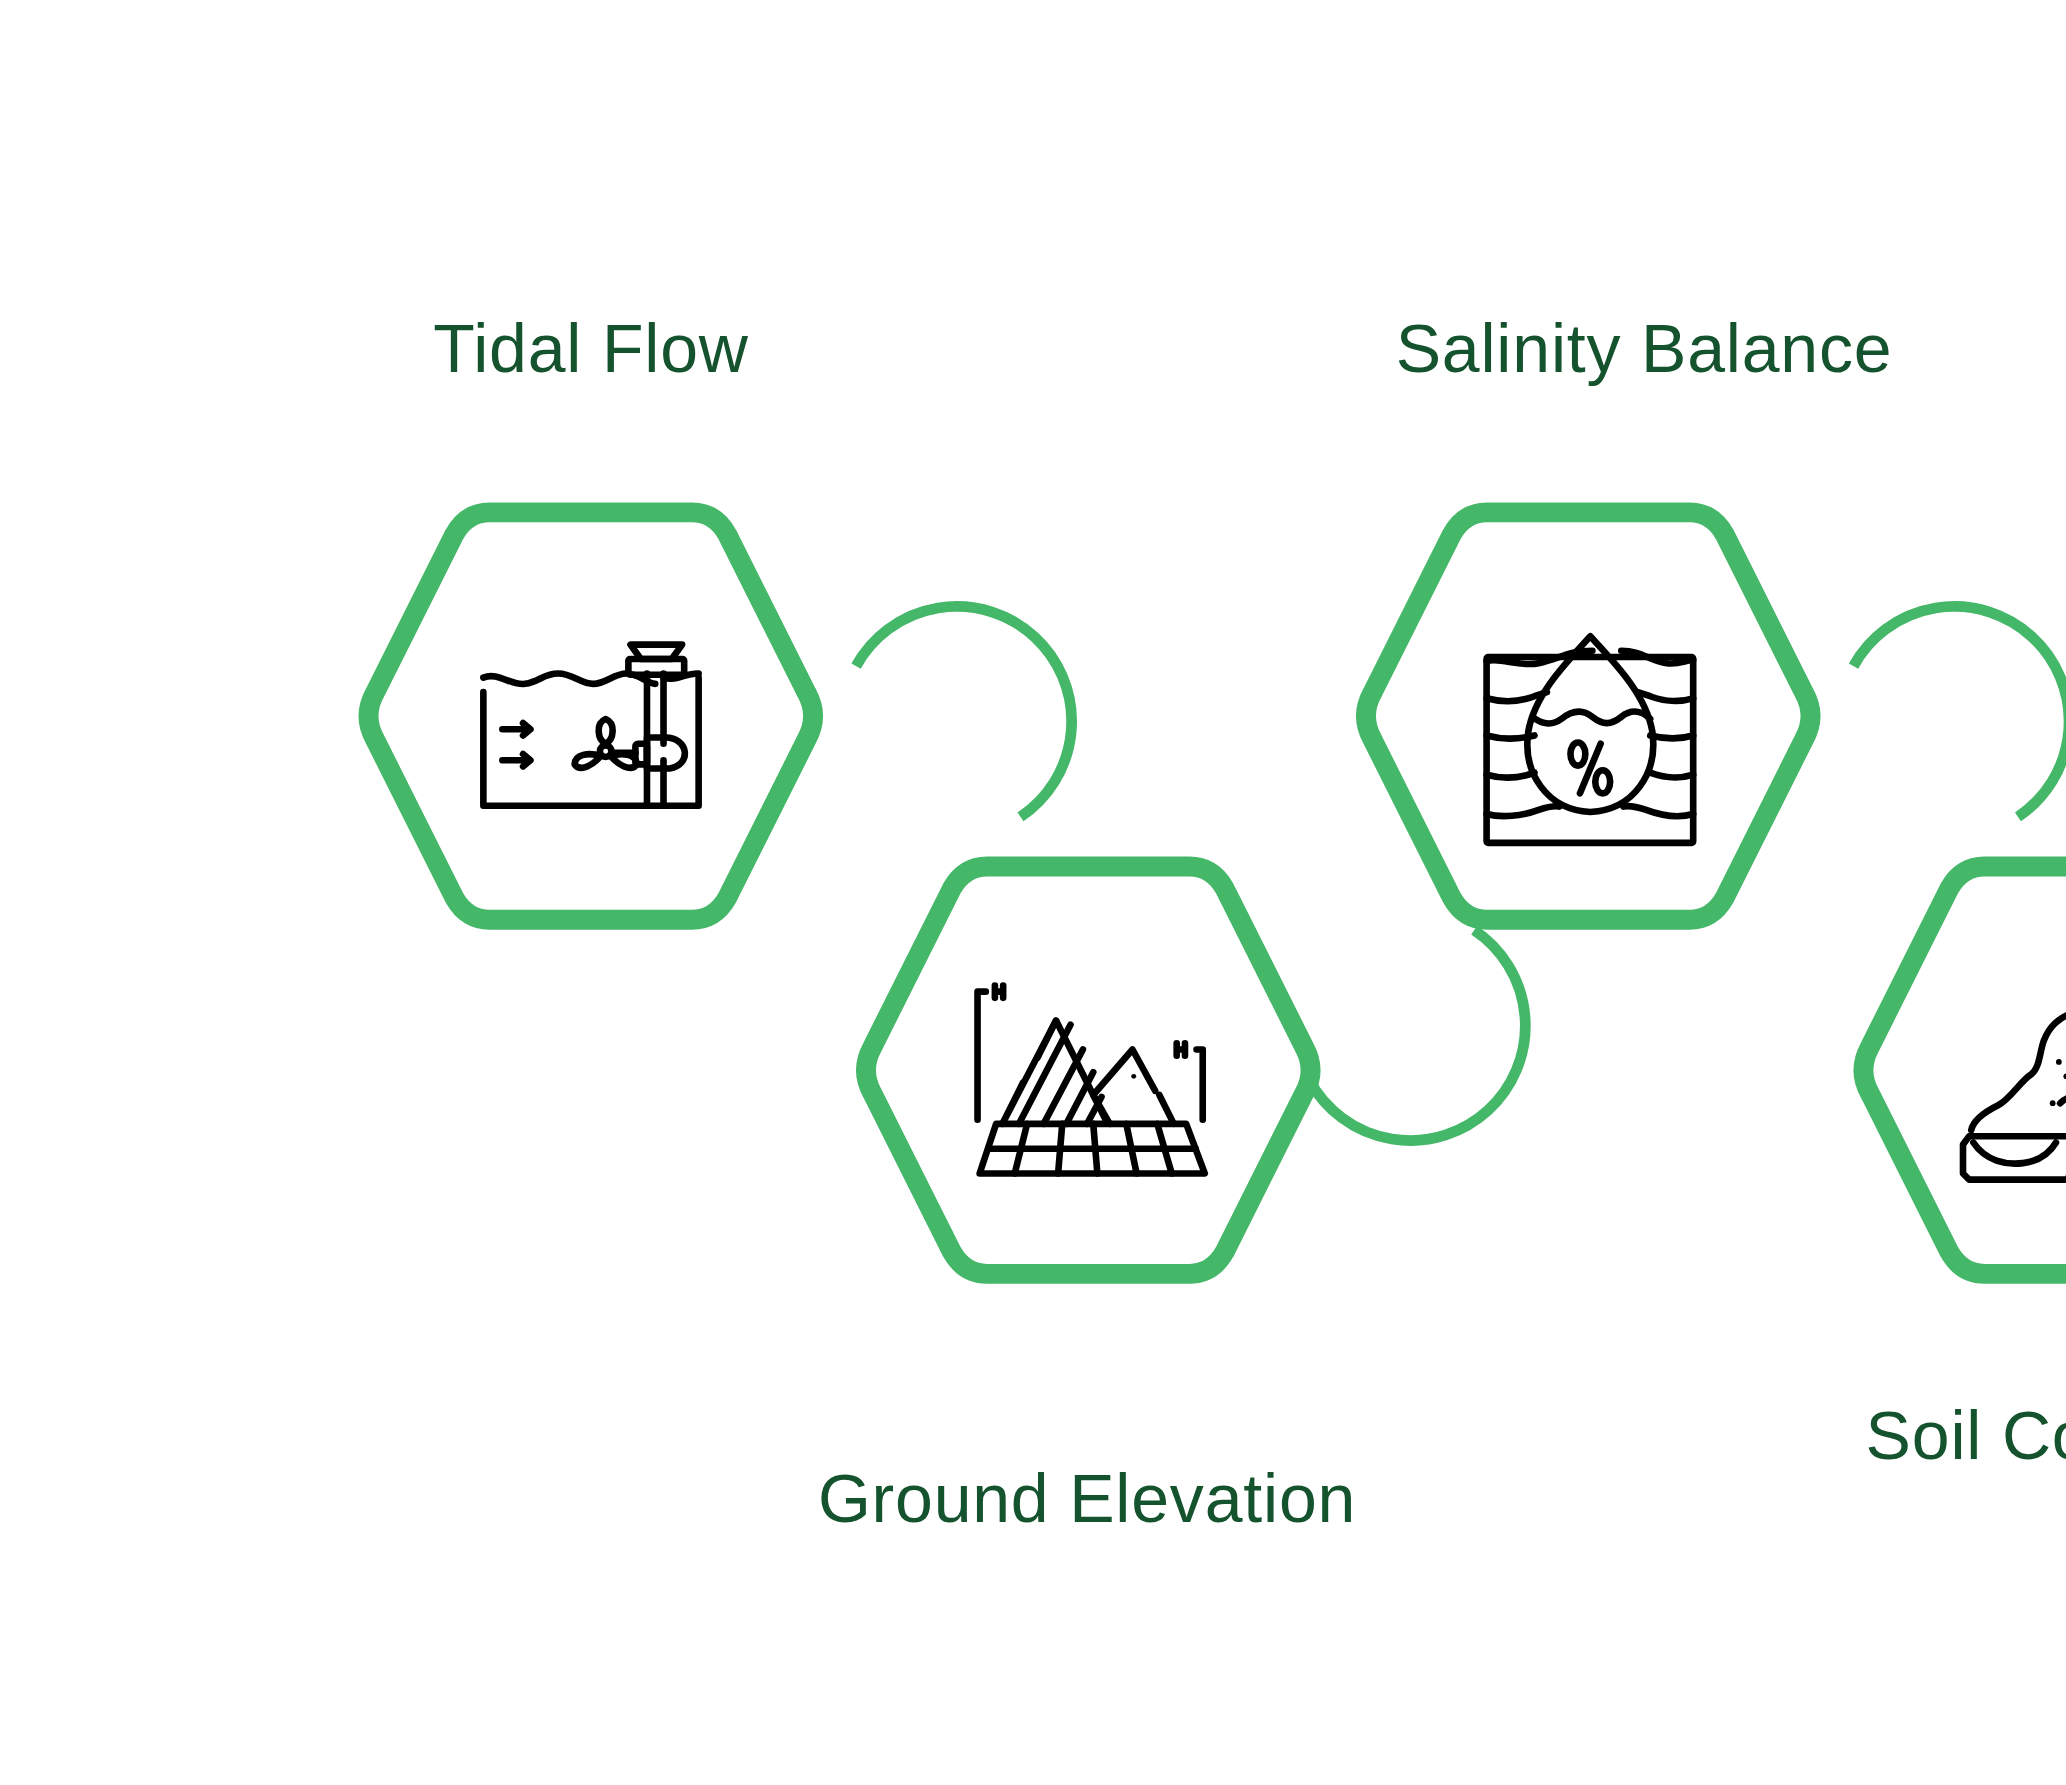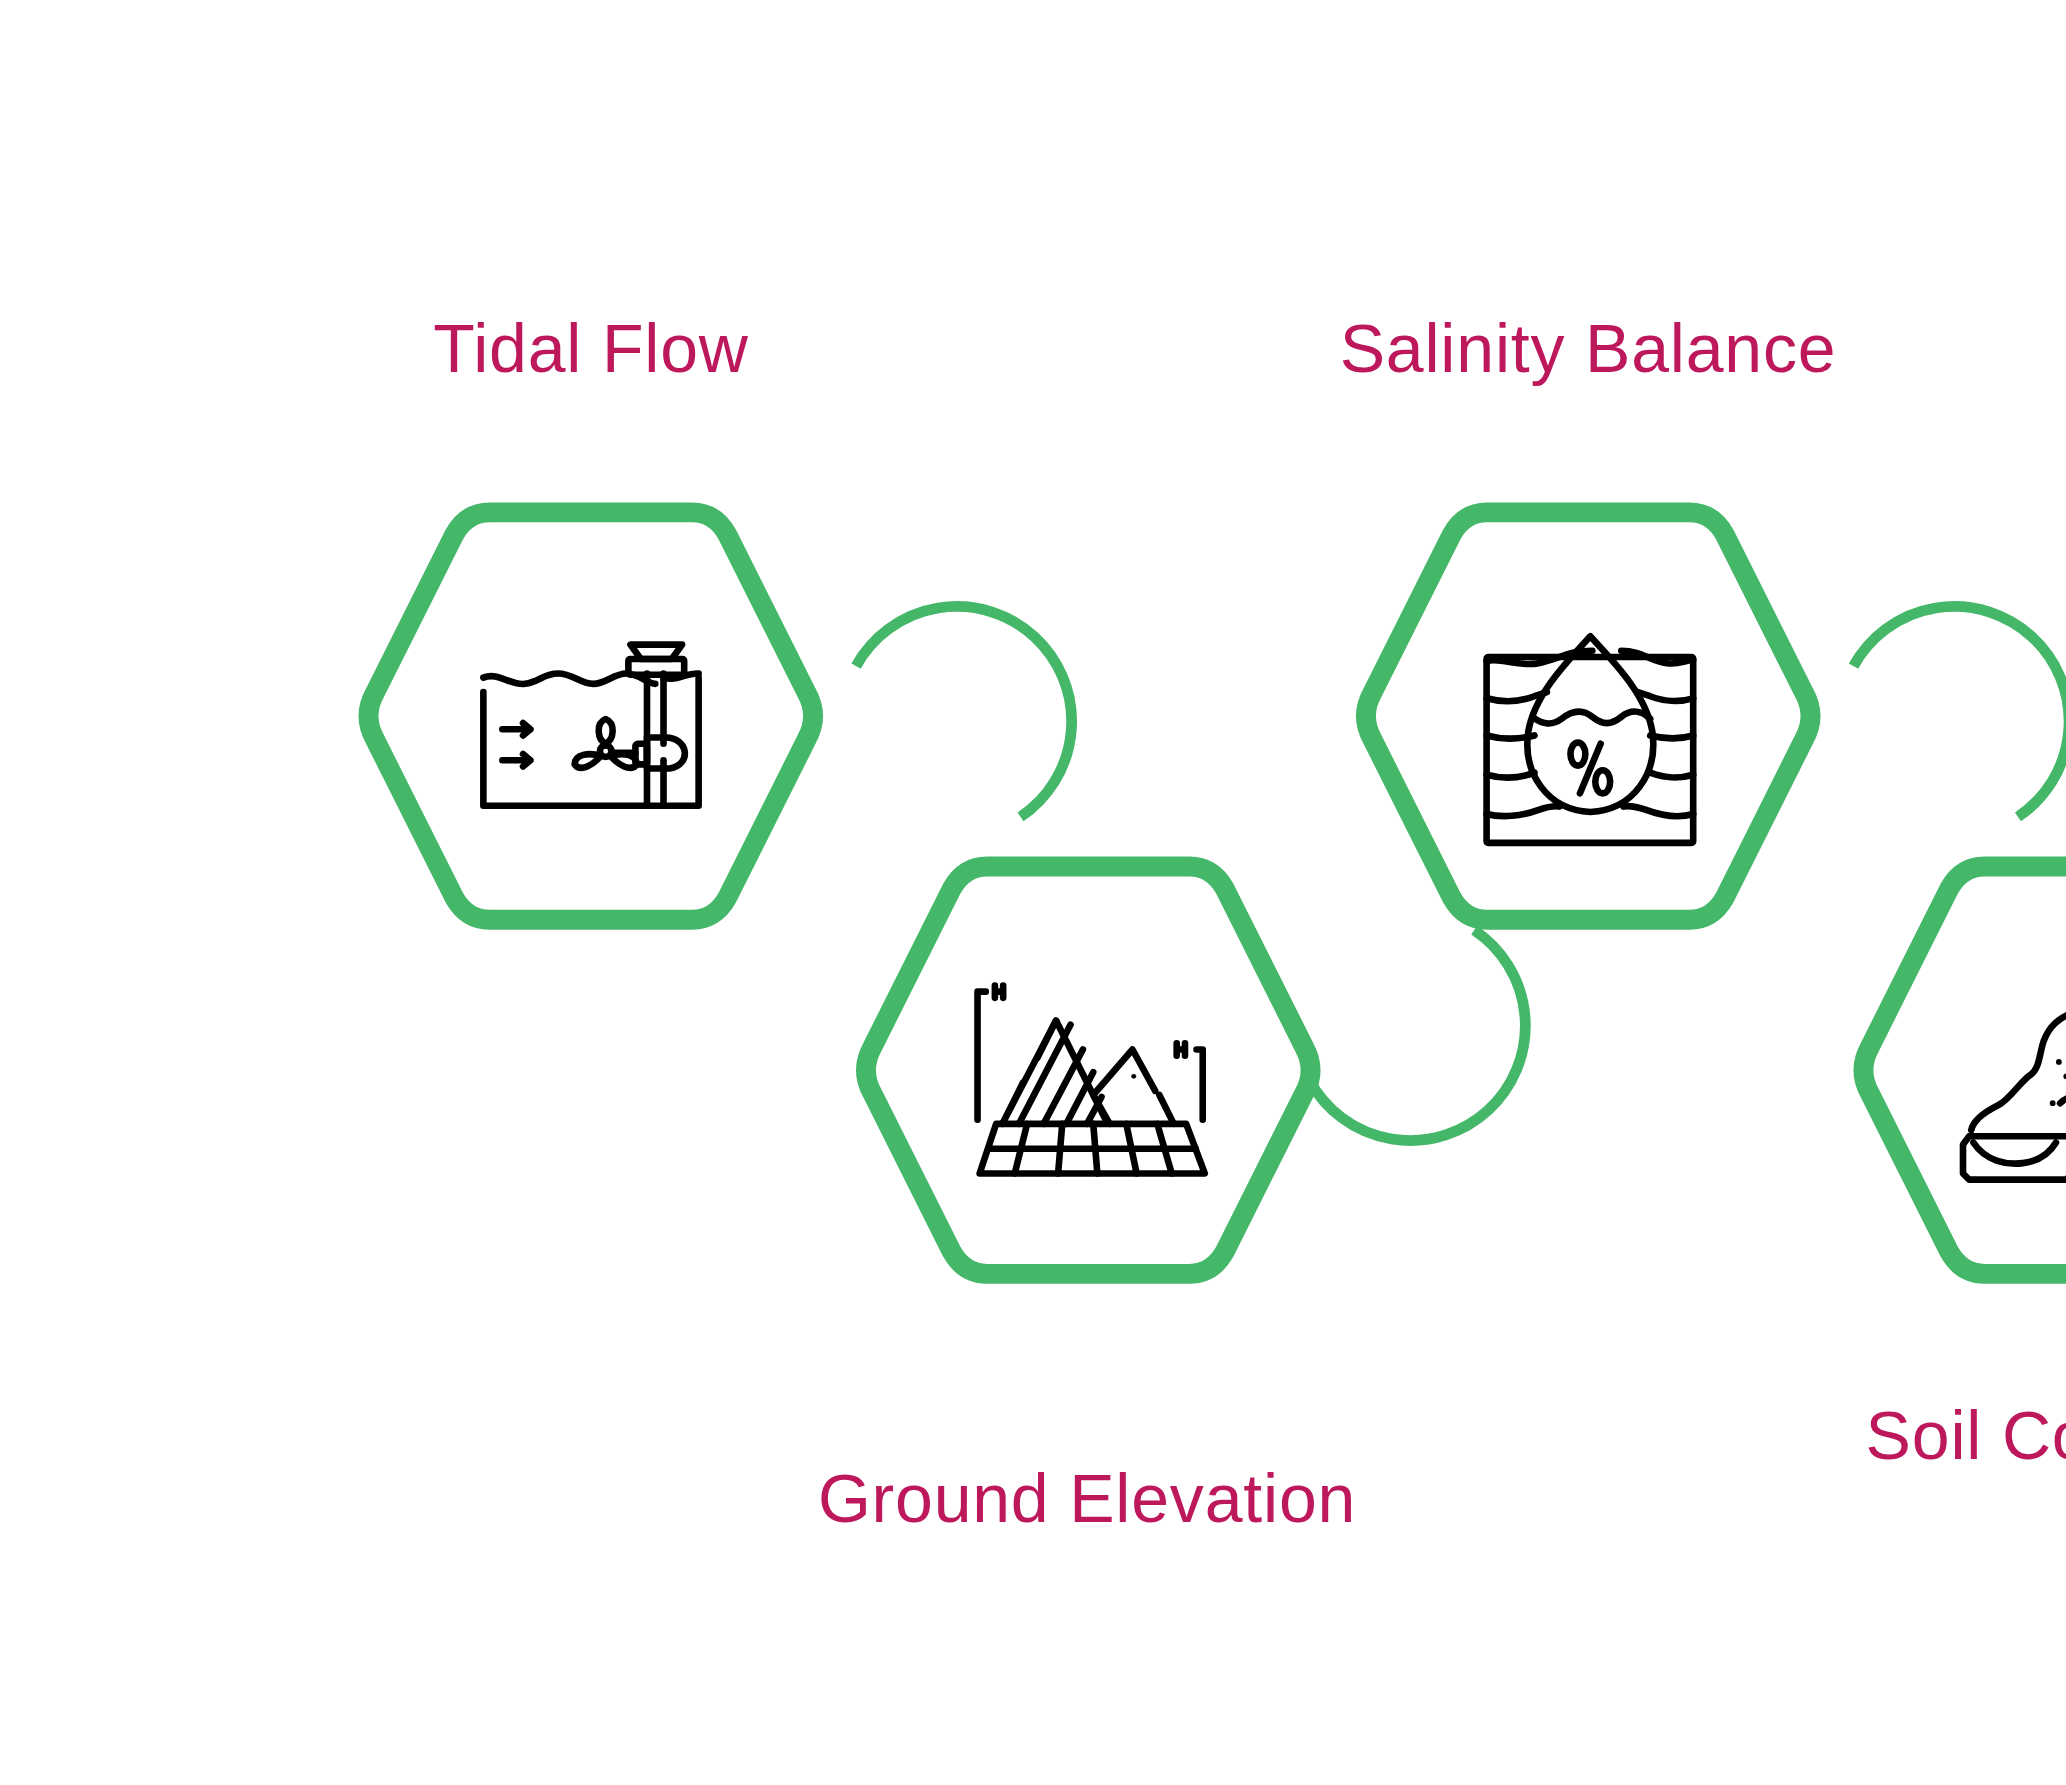--- a/index.html
+++ b/index.html
@@ -1,18 +1,18 @@
 <!DOCTYPE html>
 <html style="font-size:6.6px"><head>
 <meta charset="utf-8">
 <style>
   html, body { margin:0; padding:0; background:#ffffff; }
   body { width:3174px; height:1785px; position:relative; overflow:hidden; font-family:"Liberation Sans", "DejaVu Sans", sans-serif; }
   .canvas { position:absolute; left:0; top:0; width:3174px; height:1785px; }
-  .label { position:absolute; transform:translateX(-50%); white-space:nowrap; color:#be185d; font-family:"Liberation Sans", "DejaVu Sans", sans-serif; font-size:68px; font-weight:500; letter-spacing:0.8px; line-height:1; }
+  .label { position:absolute; transform:translateX(-50%); white-space:nowrap; color:#14532d; font-family:"Liberation Sans", "DejaVu Sans", sans-serif; font-size:68px; font-weight:500; letter-spacing:0.8px; line-height:1; }
   svg { display:block; }
 </style>
 </head>
 <body>
 
 <div class="canvas">
 <svg width="3174" height="1785" viewBox="0 0 7680 4320" xmlns="http://www.w3.org/2000/svg">
   <defs>
 
     <path id="hex" d="M -245 -493 L 245 -493 Q 300 -493 330 -440 L 523 -55 Q 553 0 523 55 L 330 440 Q 300 493 245 493 L -245 493 Q -300 493 -330 440 L -523 55 Q -553 0 -523 -55 L -330 -440 Q -300 -493 -245 -493 Z"></path>
@@ -148,18 +148,18 @@
     <rect x="95" y="560" width="160" height="50" rx="6"></rect>
 
     <path d="M 500 250 C 525 250, 530 275, 520 300 C 500 360, 480 430, 460 465 C 440 490, 380 520, 370 545"></path>
     <path d="M 430 410 C 445 390, 460 340, 480 280"></path>
     <path d="M 385 480 C 410 460, 440 445, 440 425 C 435 405, 410 410, 390 420 C 355 440, 335 445, 315 465 C 305 490, 295 540, 290 555"></path>
     <rect x="275" y="560" width="160" height="50" rx="6"></rect>
   </g>
 </svg>
 
 <div class="label" style="left:591px; top:314px;">Tidal Flow</div>
-<div class="label" style="left:1588px; top:314px;text-align:right;">Salinity Balance</div>
+<div class="label" style="left:1644px; top:314px;text-align:right;">Salinity Balance</div>
 
 <div class="label" style="left:1087px; top:1464px;">Ground Elevation</div>
 <div class="label" style="left:2081px; top:1401px;">Soil Condition</div>
 </div>
 
 
 </body></html>

